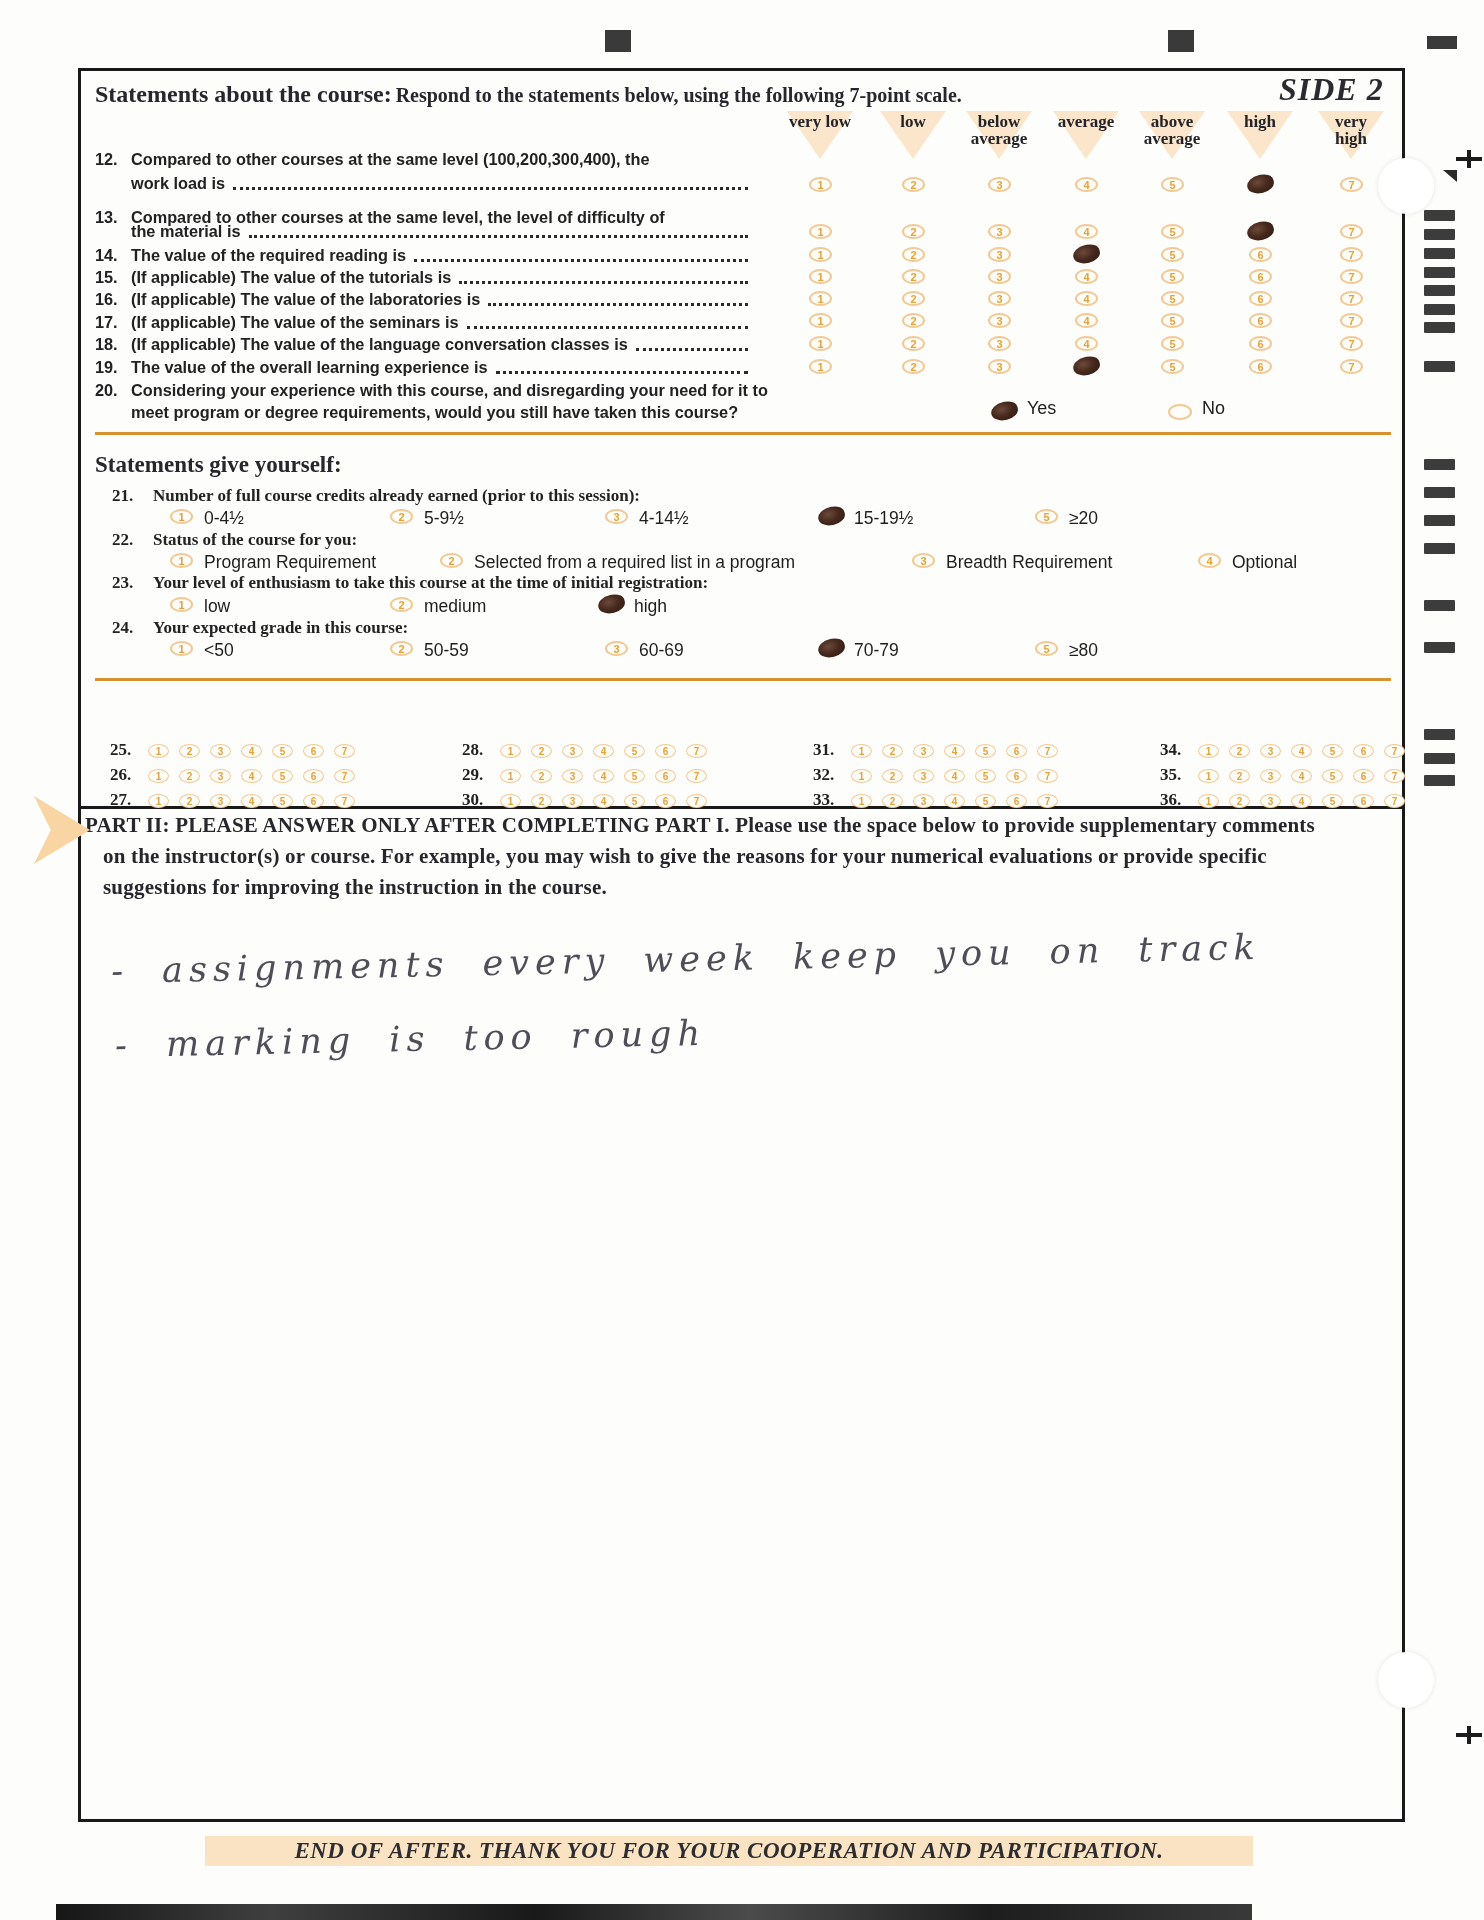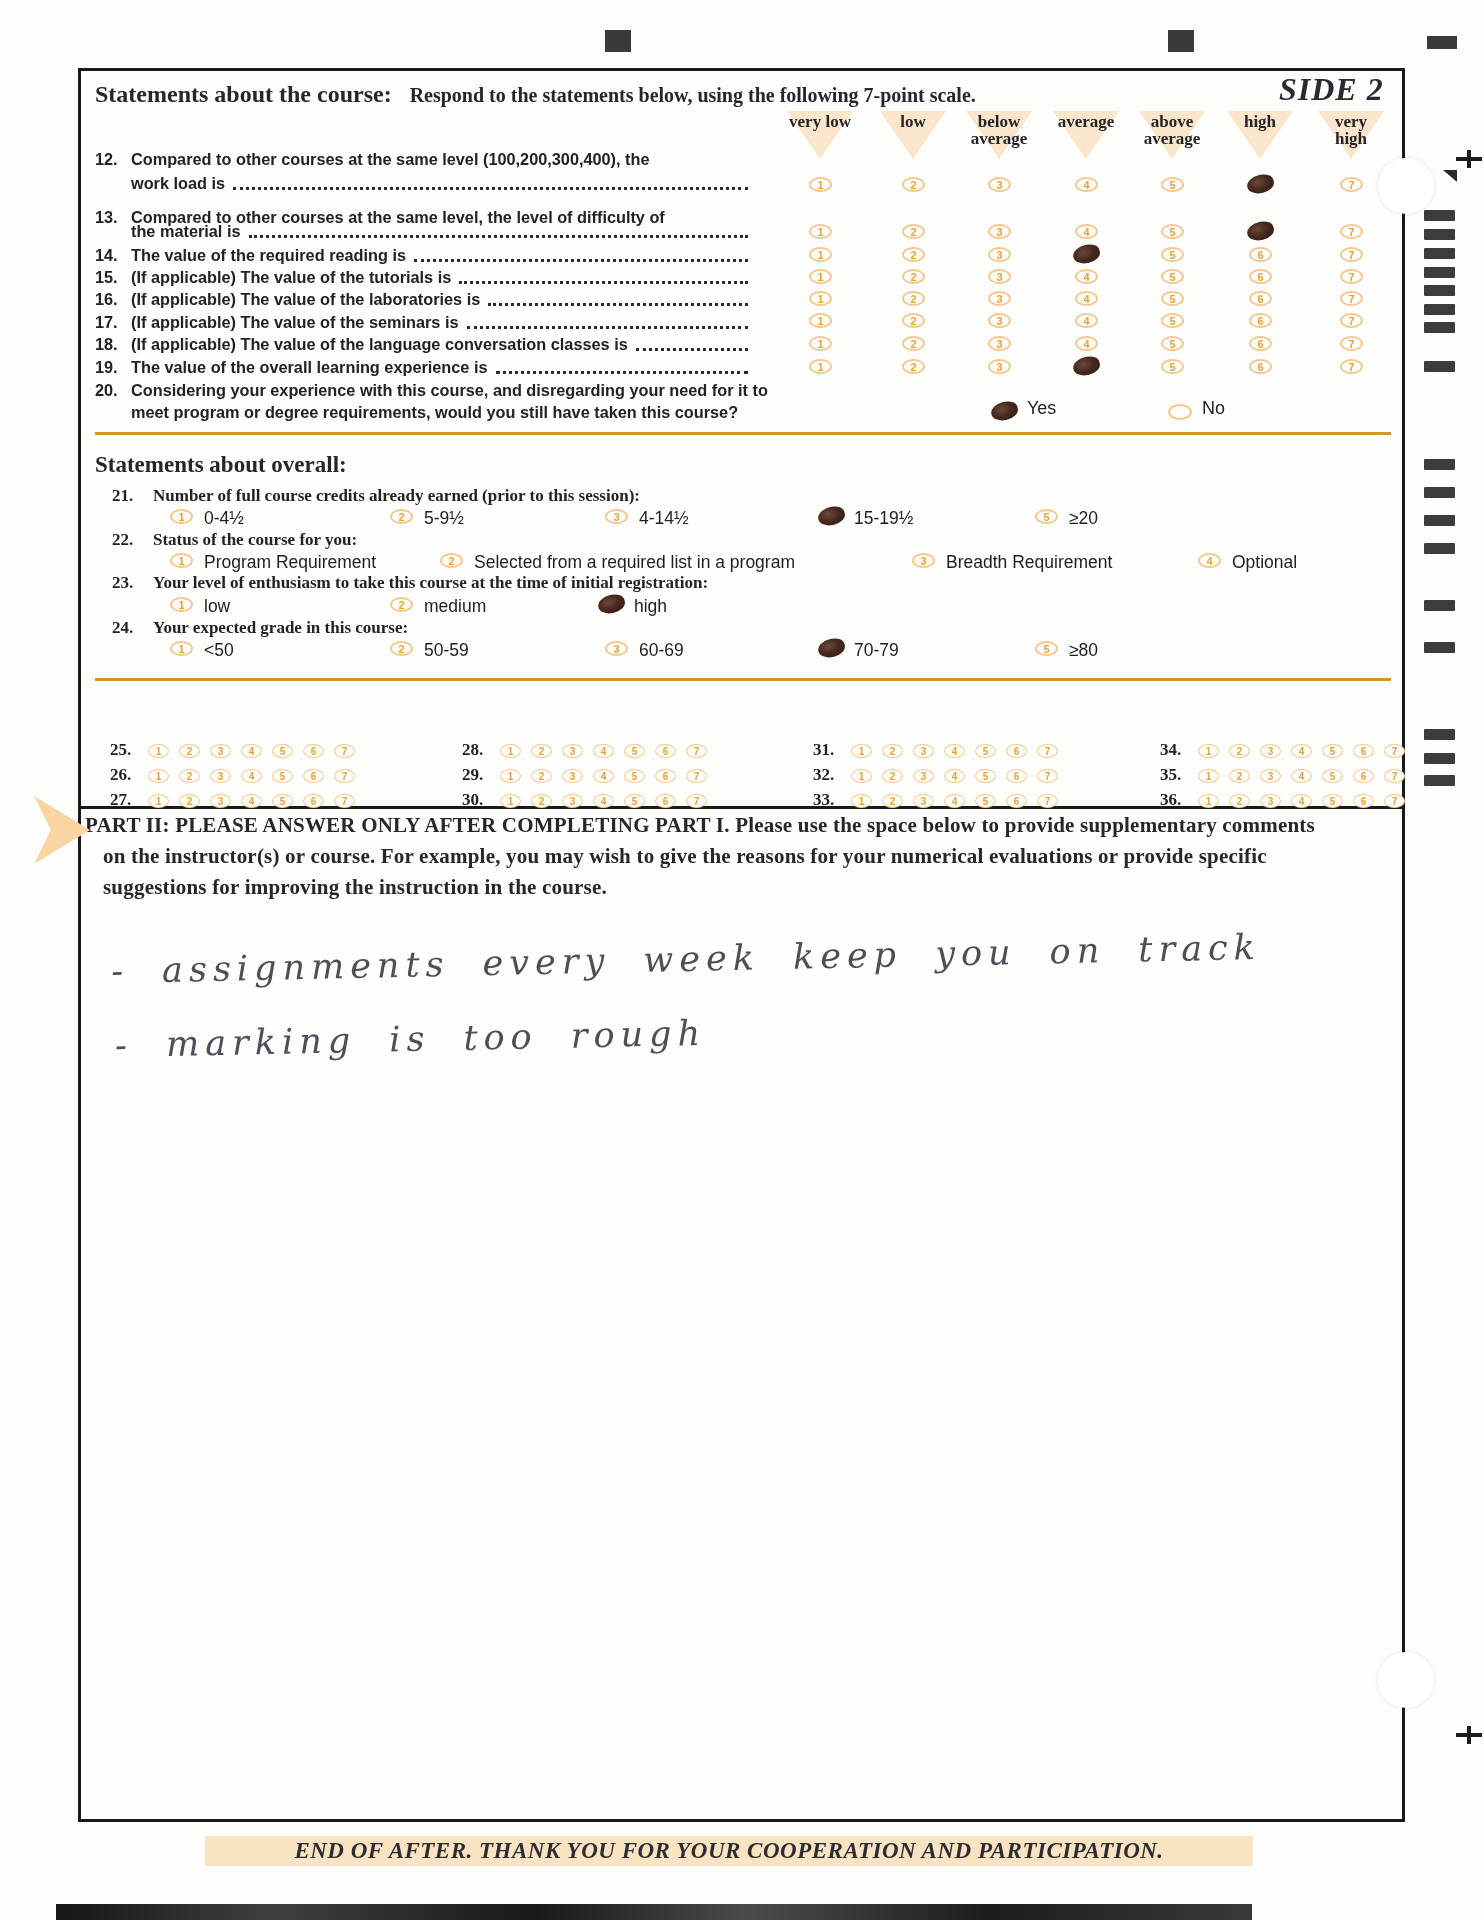--- a/index.html
+++ b/index.html
@@ -15,21 +15,21 @@
   .plus{position:absolute;width:26px;height:26px;}
   .plus::before{content:"";position:absolute;left:0;top:11px;width:26px;height:4px;background:#1c1c1c;}
   .plus::after{content:"";position:absolute;left:11px;top:4px;width:4px;height:18px;background:#1c1c1c;}
   .notch{position:absolute;width:0;height:0;border-left:14px solid transparent;border-top:12px solid #2a2a2a;}
   .hole{position:absolute;width:56px;height:56px;border-radius:50%;background:#ffffff;
         box-shadow:0 0 5px rgba(0,0,0,0.10);z-index:6;}
 
   
   .formbox{position:absolute;left:78px;top:68px;width:1327px;height:1754px;
            border:3px solid #191919;box-sizing:border-box;background:transparent;z-index:2;}
-  .hdr-row{position:absolute;left:14px;top:10px;display:flex;align-items:baseline;gap:18px;white-space:nowrap;}
+  .hdr-row{position:absolute;left:14px;top:10px;display:flex;align-items:baseline;gap:4px;white-space:nowrap;}
   .hdr-title{font-weight:bold;font-size:24px;color:#26262c;}
   .hdr-sub{font-weight:bold;font-size:20px;color:#26262c;}
   .side-label{position:absolute;left:1198px;top:0px;font-style:italic;font-weight:bold;
               font-size:32px;color:#2a2a30;letter-spacing:1px;}
 
   .tri{position:absolute;width:0;height:0;border-left:33px solid transparent;
        border-right:33px solid transparent;border-top:48px solid #fbe6cb;}
   .scale-label{position:absolute;width:100px;text-align:center;
                font-family:"Liberation Serif","DejaVu Serif",serif;font-weight:bold;
                font-size:17px;line-height:17px;color:#232328;white-space:pre-line;}
@@ -110,21 +110,21 @@
     <div class="qline wide" style="top:310px;">
       <span class="qnum">20.</span>
       <span>Considering your experience with this course, and disregarding your need for it to</span>
     </div>
     <div class="qline wide" style="top:332px;">
       <span class="qnum"></span>
       <span>meet program or degree requirements, would you still have taken this course?</span>
     </div>
 
     <div class="sep" style="top:361px;"></div>
-    <div class="serif sec-heading" style="top:381px;">Statements about overall:</div>
+    <div class="serif sec-heading" style="top:381px;">Statements give yourself:</div>
 
     <div class="sep" style="top:607px;"></div>
 
     <div class="part1-divider"></div>
 
     <div class="p2line" style="left:4px;top:742px;">
       <span>PART II:  PLEASE ANSWER ONLY AFTER COMPLETING PART I.</span>
       <span> </span>
       <span>Please use the space below to provide supplementary comments</span>
     </div>

